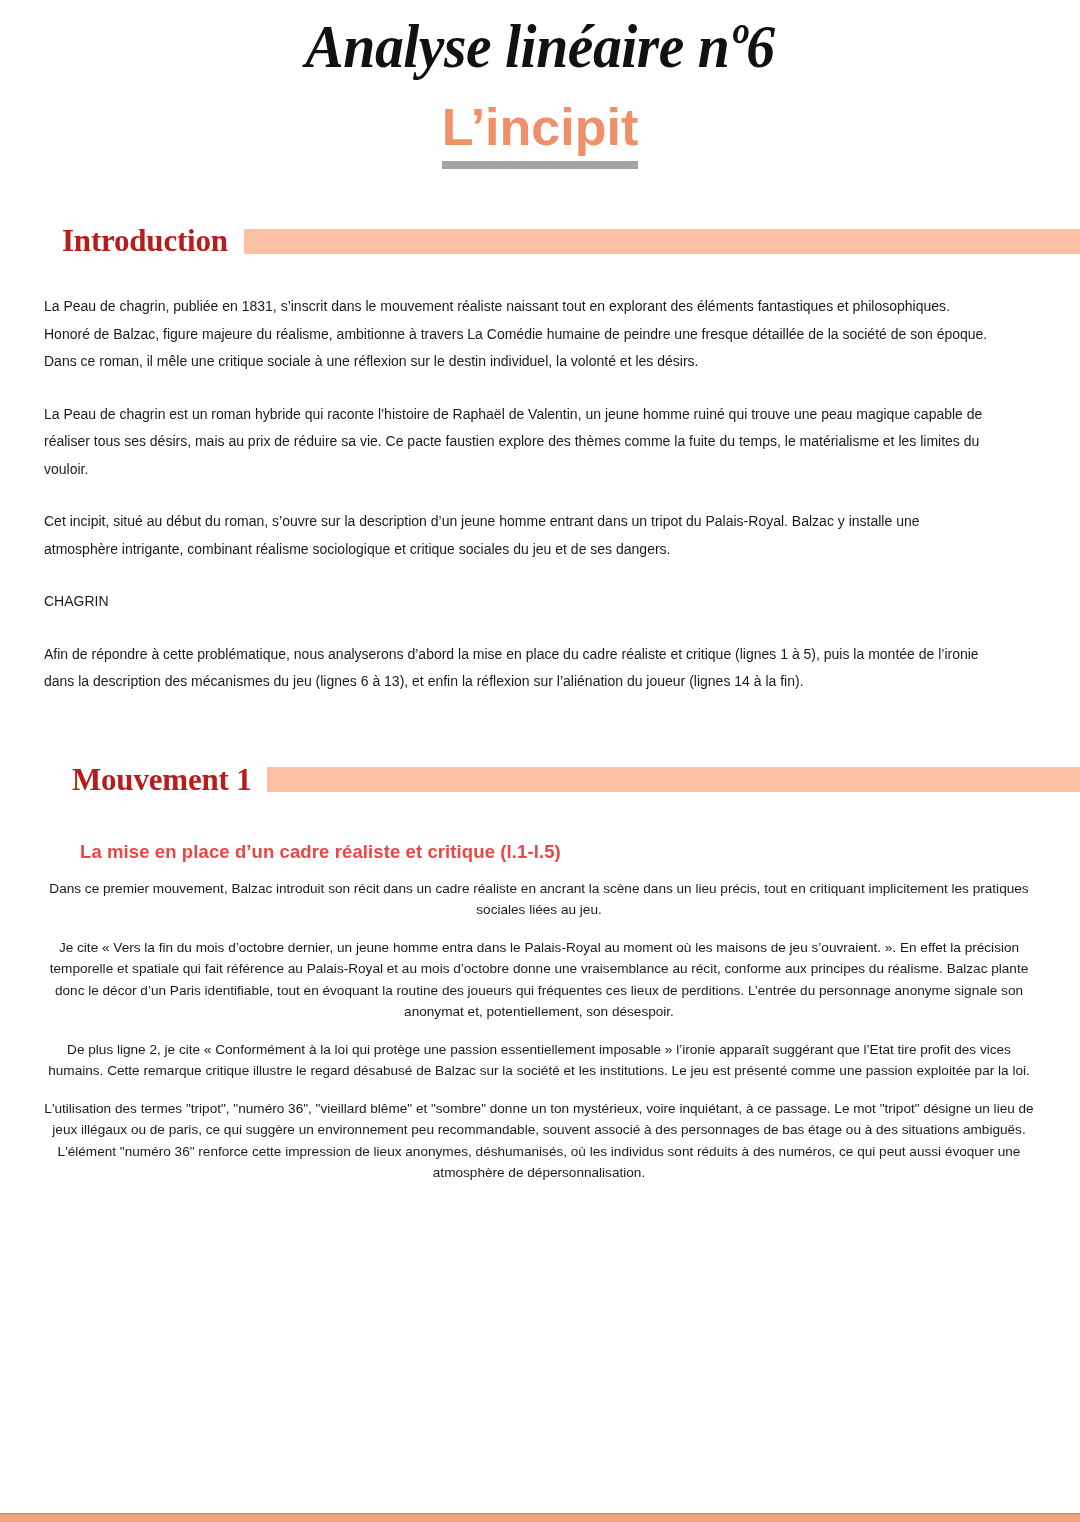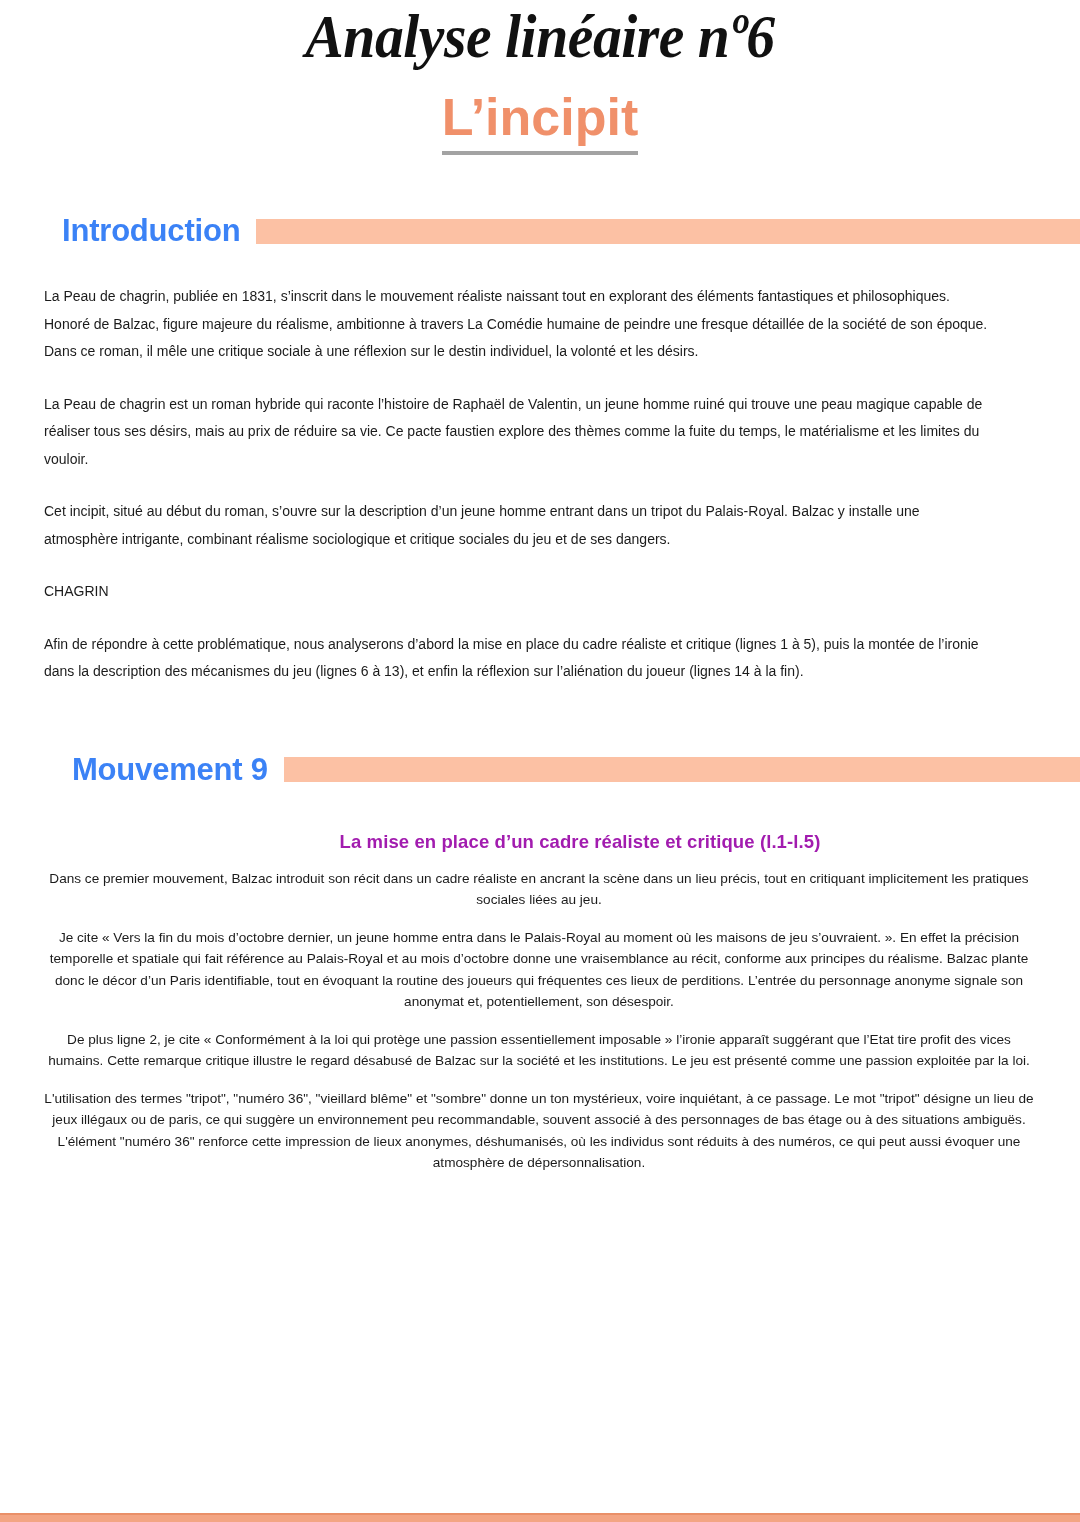--- a/index.html
+++ b/index.html
@@ -13,20 +13,21 @@
     position: relative;
     overflow: hidden;
     font-family: "Liberation Sans", sans-serif;
     color: #1a1a1a;
     -webkit-font-smoothing: antialiased;
   }
 
   
   .doc-header {
     position: relative;
+    padding-top: 10px;
   }
   .doc-title {
     text-align: center;
     font-family: "Liberation Serif", serif;
     font-style: italic;
     font-weight: bold;
     font-size: 62px;
     line-height: 72px;
     letter-spacing: -0.5px;
     color: #111111;
@@ -61,37 +62,37 @@
     text-align: center;
     font-family: "Liberation Sans", sans-serif;
     font-weight: bold;
     font-size: 52px;
     line-height: 62px;
     color: #f0906a;
     margin: 14px 0 0 0;
     padding-bottom: 3px;
   }
   .doc-heading2 span.u {
-    border-bottom: 4px solid #a3a3a3;
+    border-bottom: 8px solid #a3a3a3;
     padding-bottom: 5px;
   }
 
   
   .section-head {
     display: flex;
     align-items: center;
     width: 100%;
   }
   .section-head .label {
     flex: 0 0 auto;
-    font-family: Liberation Sans, sans-serif;
+    font-family: Liberation Serif, serif;
     font-weight: bold;
     font-size: 31px;
     line-height: 36px;
-    color: #3b82f6;
+    color: #b91c1c;
     white-space: nowrap;
     letter-spacing: -0.2px;
   }
   .section-head .bar {
     flex: 1 1 auto;
     height: 25px;
     background: #fcc1a4;
     margin-left: 16px;
   }
   #section-intro { margin-top: 62px; padding-left: 62px; }
@@ -168,25 +169,25 @@
 
 <div class="intro-body">
   <p>La Peau de chagrin, publiée en 1831, s’inscrit dans le mouvement réaliste naissant tout en explorant des éléments fantastiques et philosophiques. Honoré de Balzac, figure majeure du réalisme, ambitionne à travers La Comédie humaine de peindre une fresque détaillée de la société de son époque. Dans ce roman, il mêle une critique sociale à une réflexion sur le destin individuel, la volonté et les désirs.</p>
   <p>La Peau de chagrin est un roman hybride qui raconte l’histoire de Raphaël de Valentin, un jeune homme ruiné qui trouve une peau magique capable de réaliser tous ses désirs, mais au prix de réduire sa vie. Ce pacte faustien explore des thèmes comme la fuite du temps, le matérialisme et les limites du vouloir.</p>
   <p>Cet incipit, situé au début du roman, s’ouvre sur la description d’un jeune homme entrant dans un tripot du Palais-Royal. Balzac y installe une atmosphère intrigante, combinant réalisme sociologique et critique sociales du jeu et de ses dangers.</p>
   <p>CHAGRIN</p>
   <p>Afin de répondre à cette problématique, nous analyserons d’abord la mise en place du cadre réaliste et critique (lignes 1 à 5), puis la montée de l’ironie dans la description des mécanismes du jeu (lignes 6 à 13), et enfin la réflexion sur l’aliénation du joueur (lignes 14 à la fin).</p>
 </div>
 
 <div class="section-head" id="section-mouv1">
-  <div class="label">Mouvement 9</div>
+  <div class="label">Mouvement 1</div>
   <div class="bar" style="background: rgb(252, 193, 164);"></div>
 </div>
 
-<div class="mouv-subhead" style="color: #a21caf; text-align: center;">La mise en place d’un cadre réaliste et critique (l.1-l.5)</div>
+<div class="mouv-subhead" style="color: #ef4444;">La mise en place d’un cadre réaliste et critique (l.1-l.5)</div>
 
 <div class="mouv-body">
   <p>Dans ce premier mouvement, Balzac introduit son récit dans un cadre réaliste en ancrant la scène dans un lieu précis, tout en critiquant implicitement les pratiques sociales liées au jeu.</p>
   <p>Je cite « Vers la fin du mois d’octobre dernier, un jeune homme entra dans le Palais-Royal au moment où les maisons de jeu s’ouvraient. ». En effet la précision temporelle et spatiale qui fait référence au Palais-Royal et au mois d’octobre donne une vraisemblance au récit, conforme aux principes du réalisme. Balzac plante donc le décor d’un Paris identifiable, tout en évoquant la routine des joueurs qui fréquentes ces lieux de perditions. L’entrée du personnage anonyme signale son anonymat et, potentiellement, son désespoir.</p>
   <p>De plus ligne 2, je cite « Conformément à la loi qui protège une passion essentiellement imposable » l’ironie apparaît suggérant que l’Etat tire profit des vices humains. Cette remarque critique illustre le regard désabusé de Balzac sur la société et les institutions. Le jeu est présenté comme une passion exploitée par la loi.</p>
   <p>L'utilisation des termes "tripot", "numéro 36", "vieillard blême" et "sombre" donne un ton mystérieux, voire inquiétant, à ce passage. Le mot "tripot" désigne un lieu de jeux illégaux ou de paris, ce qui suggère un environnement peu recommandable, souvent associé à des personnages de bas étage ou à des situations ambiguës. L'élément "numéro 36" renforce cette impression de lieux anonymes, déshumanisés, où les individus sont réduits à des numéros, ce qui peut aussi évoquer une atmosphère de dépersonnalisation.</p>
 </div>
 
 <div class="footer-bar" style="background: rgb(243, 165, 131);">
   <div class="top-line"></div>

